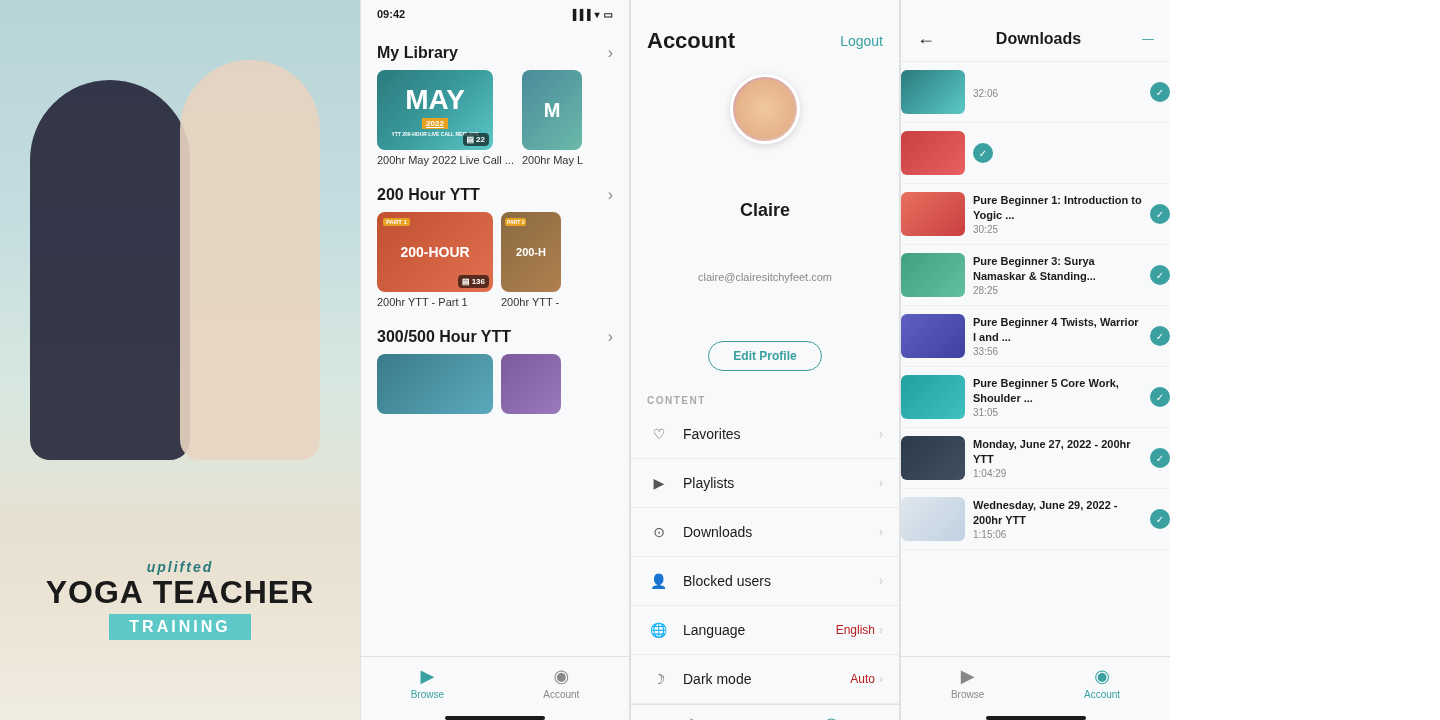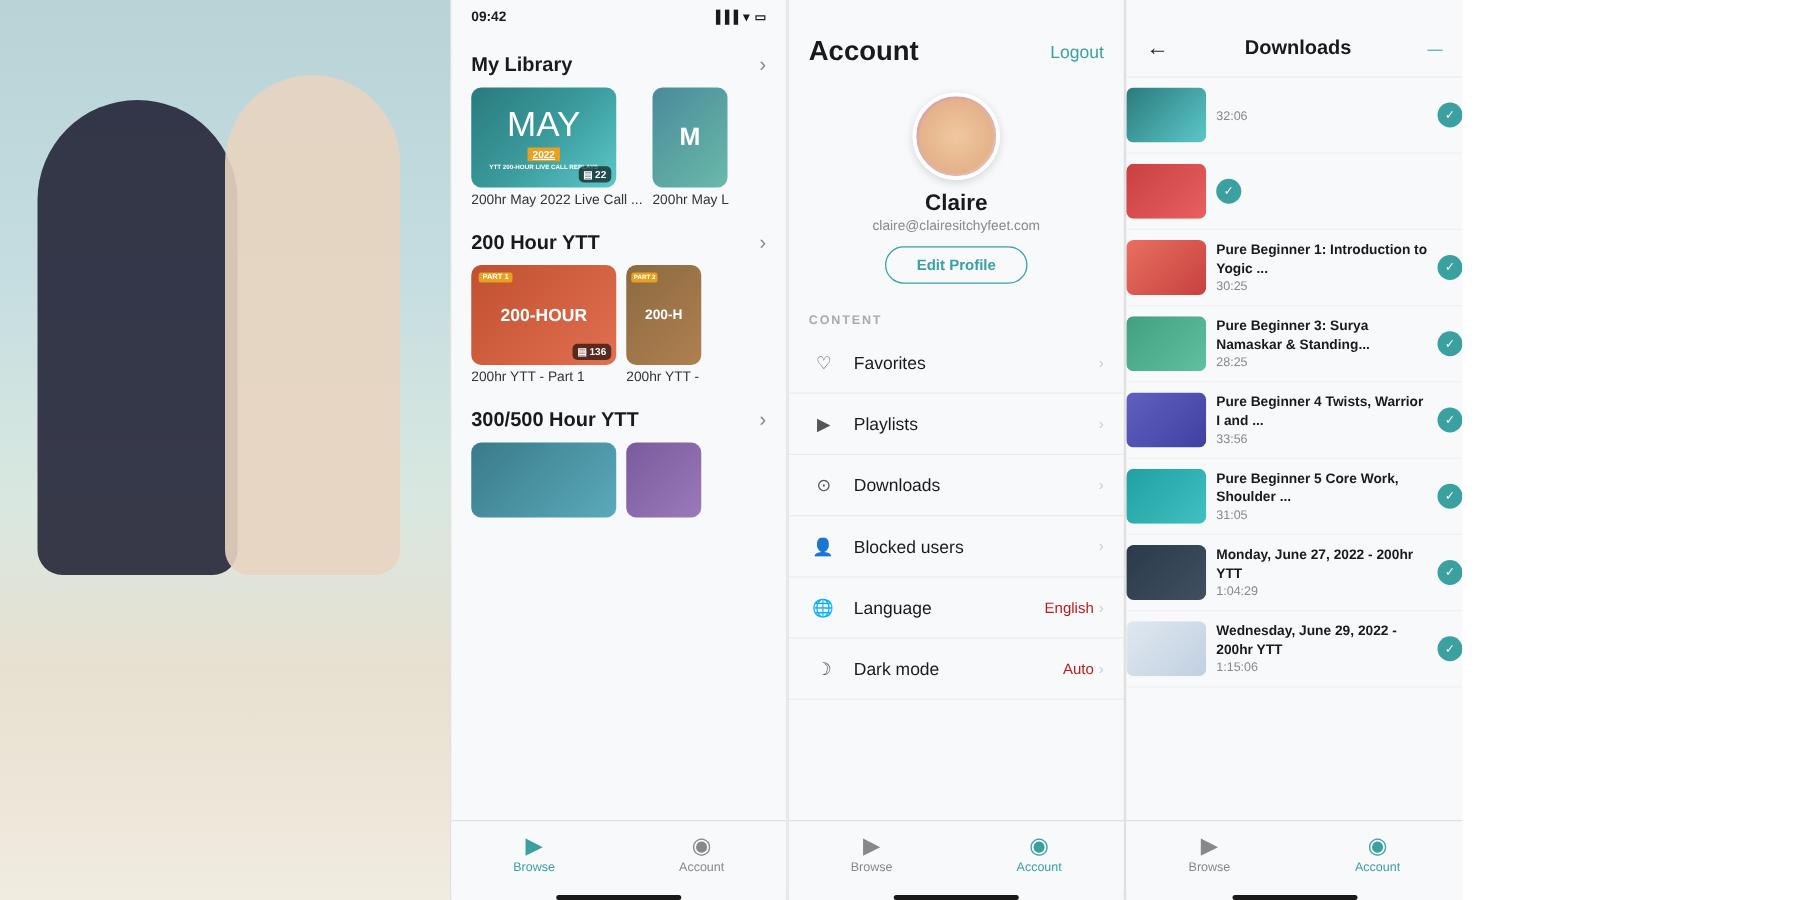--- a/index.html
+++ b/index.html
@@ -148,21 +148,21 @@
       height: 80px;
       display: flex;
       flex-direction: column;
       align-items: center;
       justify-content: center;
       color: white;
       font-weight: 900;
       border-radius: 8px;
       position: relative;
     }
-    .may-text { font-size: 28px; font-weight: 400; }
+    .may-text { font-size: 28px; font-weight: 700; }
     .may-year { font-size: 8px; background: #e8a020; padding: 1px 4px; margin: 2px 0; text-decoration: underline; }
     .may-subtitle { font-size: 5px; text-align: center; }
     .card-thumb-second {
       background: linear-gradient(135deg, #4a8a9a 0%, #6abaaa 100%);
       width: 60px;
       height: 80px;
       border-radius: 8px;
       display: flex;
       align-items: center;
       justify-content: center;
@@ -296,20 +296,21 @@
     .logout-btn {
       color: #3aa0a0;
       font-size: 14px;
       cursor: pointer;
     }
     .profile-section {
       display: flex;
       flex-direction: column;
       align-items: center;
       padding: 12px 16px 16px;
+      gap: 48px;
     }
     .avatar-circle {
       width: 70px;
       height: 70px;
       border-radius: 50%;
       background: linear-gradient(135deg, #d4a0a0 0%, #e8c0b0 100%);
       border: 3px solid #fff;
       box-shadow: 0 2px 8px rgba(0,0,0,0.15);
       display: flex;
       align-items: center;
@@ -510,20 +511,25 @@
     }
   </style>
 </head>
 <body>
 
 <div class="panel-hero">
   <div class="hero-bg">
     <div class="hero-people">
       <div class="person-silhouette-left"></div>
       <div class="person-silhouette-right"></div>
+    </div>
+    <div class="hero-logo-area">
+      <div class="hero-logo-uplifted">uplifted</div>
+      <div class="hero-logo-yoga">YOGA TEACHER</div>
+      <div class="hero-logo-training">TRAINING</div>
     </div>
   </div>
 </div>
 
 <div class="panel-library">
   <div class="phone-status-bar">
     <span>09:42</span>
     <div class="status-icons">
       <span>▐▐▐</span>
       <span>▾</span>

